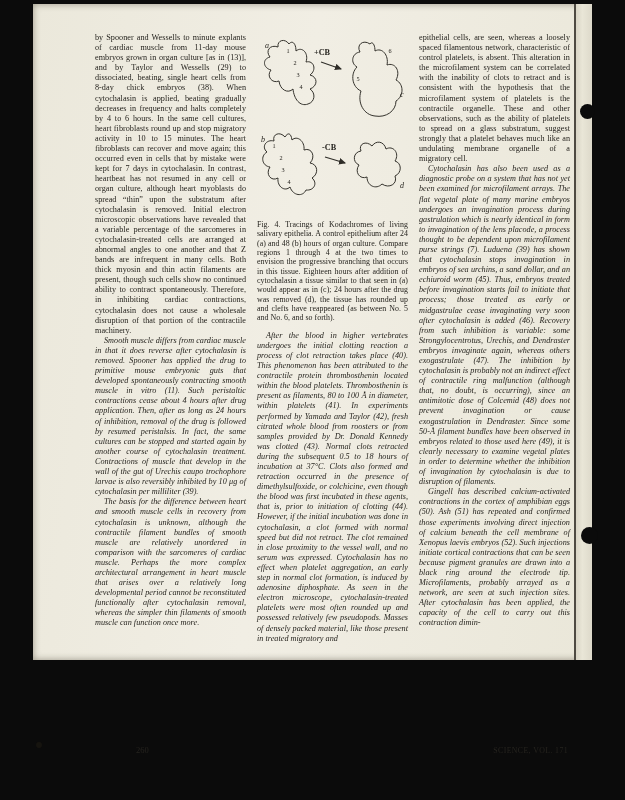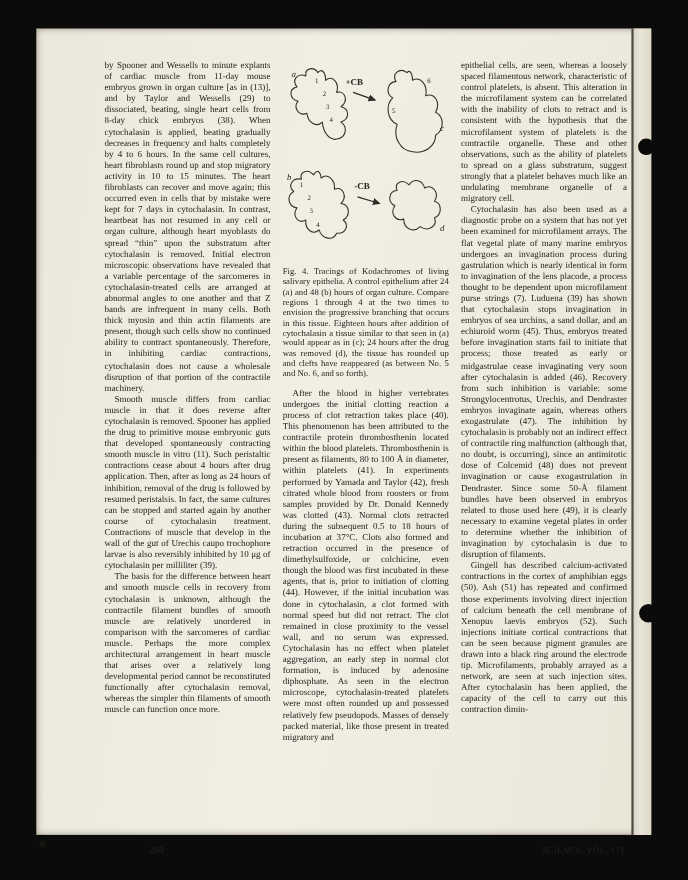--- a/index.html
+++ b/index.html
@@ -2,21 +2,21 @@
 <html><head>
 <meta charset="utf-8">
 <style>
   html,body{margin:0;padding:0;}
   body{
     width:625px;height:800px;position:relative;overflow:hidden;
     background:#0b0b0b;
     font-family:"Liberation Serif","DejaVu Serif",serif;
   }
   .page{
-    position:absolute;left:33px;top:26px;width:559px;height:733px;
+    position:absolute;left:33px;top:4px;width:559px;height:656px;
     background:linear-gradient(97deg,#ebe8db 0%,#f1eee4 45%,#eae7d9 100%);
     box-shadow:inset 0 0 7px rgba(52,44,26,.45);
   }
   .edge-strip{
     position:absolute;top:0;right:0;width:16px;height:100%;
     background:linear-gradient(90deg,#d9d5c6 0%,#e9e6d7 40%,#ddd9ca 100%);
     border-left:2px solid #4e4a42;
   }
   .hole{position:absolute;border-radius:50%;background:#0b0b0b;}
   .hole-top{left:547px;top:100px;width:15px;height:15px;}
@@ -26,21 +26,21 @@
     position:absolute;left:62px;top:29px;width:475px;
     display:flex;gap:11px;
   }
   .col{
     width:151px;
     font-size:8.2px;line-height:10.1px;
     text-align:justify;color:#26241f;
     letter-spacing:.02px;
   }
   .col p{margin:0;}
-  .col p.indent{text-indent:9px;}
+  .col p.indent{text-indent:9px;font-style:italic;}
   figure{margin:0 0 8px 0;padding:0;}
   .fig-svg{display:block;margin:2px 0 2px 1px;}
   .fig-svg text{font-family:"Liberation Serif","DejaVu Serif",serif;fill:#26241f;}
   .fig-svg .tracing{fill:none;stroke:#34322c;stroke-width:1;stroke-linejoin:round;}
   .fig-svg .arrow{stroke:#2f2d28;stroke-width:1.1;}
   .fig-svg .region-num{font-size:6.2px;text-anchor:middle;}
   .fig-svg .panel-label{font-size:8px;font-style:italic;}
   .fig-svg .cb-label{font-size:8.2px;font-weight:bold;}
   figcaption{
     font-size:7.9px;line-height:9.35px;text-align:justify;

